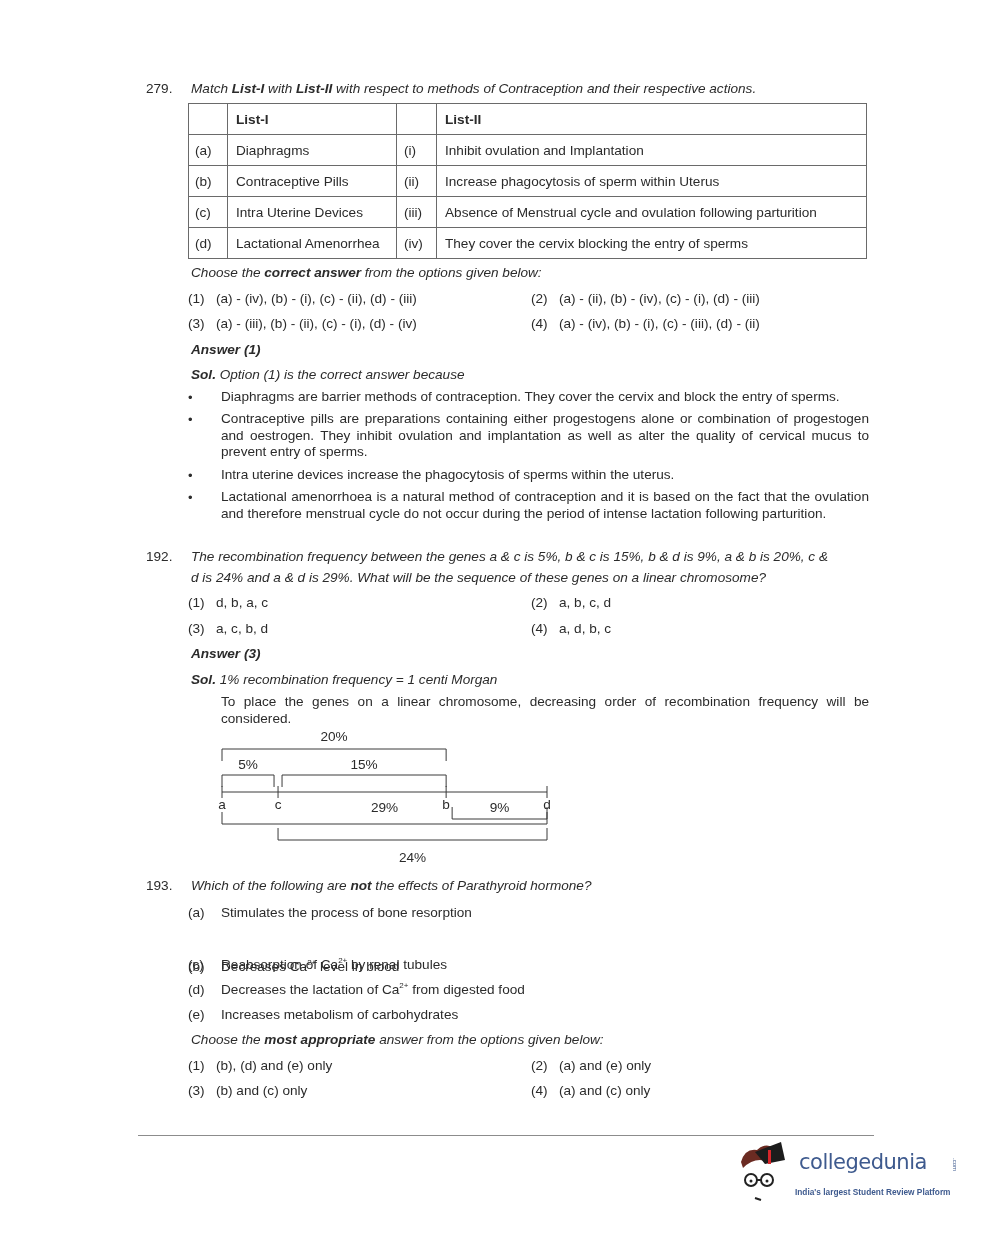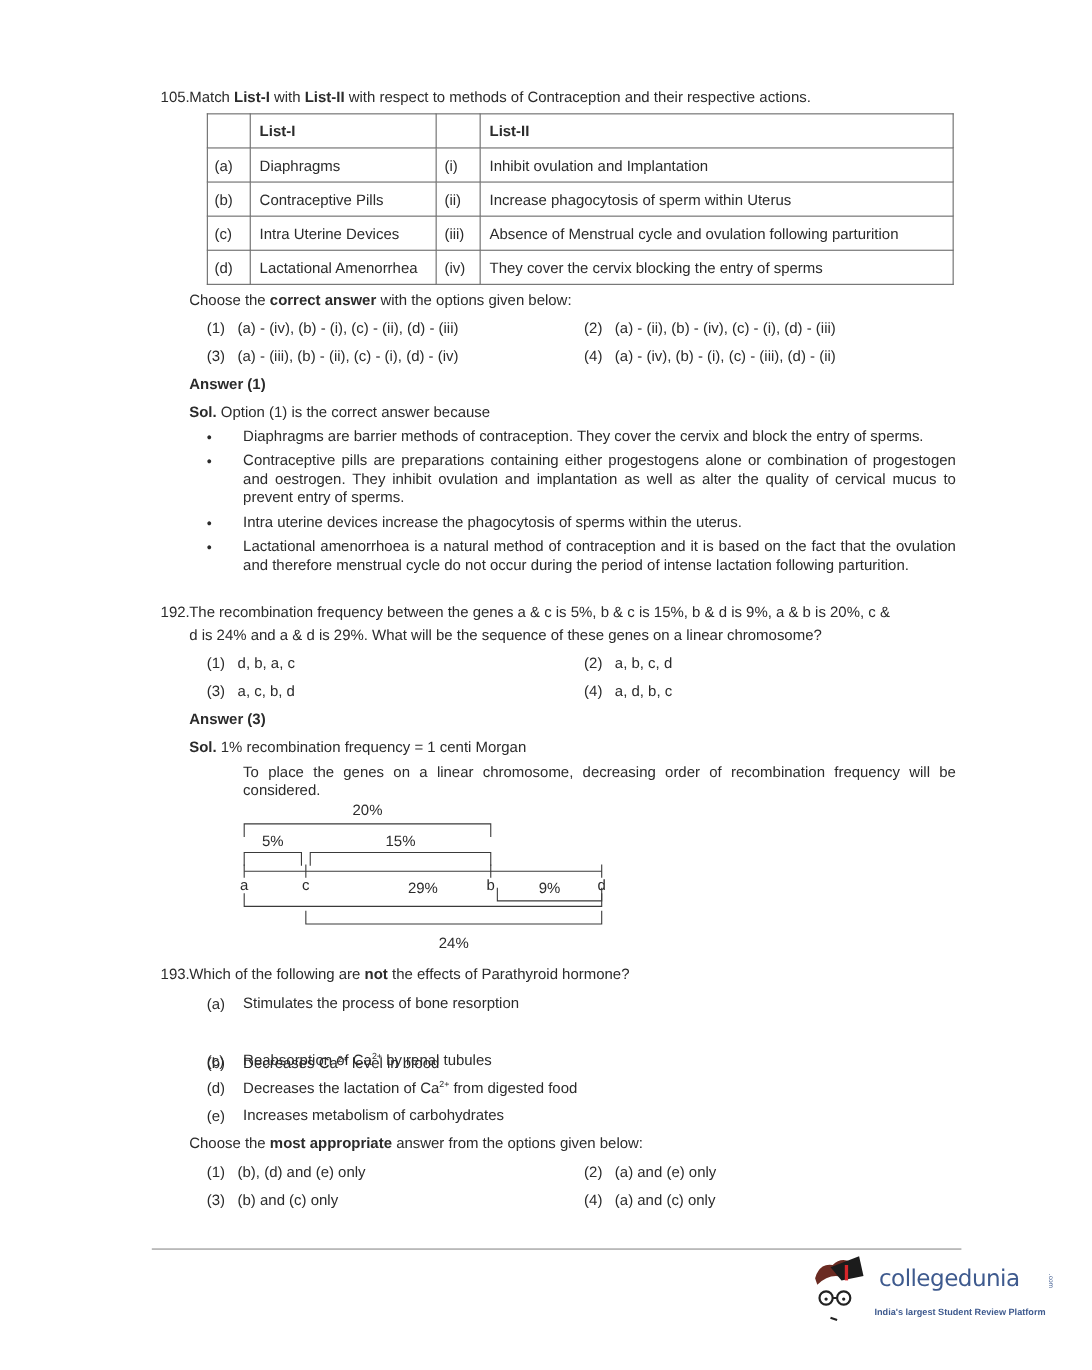--- a/index.html
+++ b/index.html
@@ -1,41 +1,41 @@
 <!DOCTYPE html>
 <html><head>
 <meta charset="utf-8">
 <style>
   html, body { margin: 0; padding: 0; background: #ffffff; }
   body { width: 993px; height: 1245px; position: relative; overflow: hidden;
          font-family: "Liberation Sans", sans-serif; color: #2b2b2b; font-size: 13.6px; }
   .abs { position: absolute; white-space: nowrap; }
   b { font-weight: bold; color: #2b2b2b; }
   .qnum { left: 146px; }
-  .q-text { left: 172px; }
+  .q-text { left: 191px; font-style: italic; }
   table.match { position: absolute; left: 188px; top: 103px; width: 679px; border-collapse: collapse; }
   table.match td { border: 1px solid #6a6a6a; height: 30px; padding: 0 0 0 8px; font-size: 13.6px; vertical-align: middle; }
   table.match td.c1 { width: 32px; padding-left: 6px; }
   table.match td.c2 { width: 160px; }
   table.match td.c3 { width: 32px; padding-left: 7px; }
   .bullet { left: 188px; font-size: 13px; }
   .bul-text { left: 221px; width: 648px; white-space: normal; text-align: justify; line-height: 16.5px; }
   .optn { font-size: 13.6px; text-align: center; }
   svg.genemap { position: absolute; left: 200px; top: 725px; }
   svg.genemap text { font-family: "Liberation Sans", sans-serif; font-size: 13.6px; fill: #2b2b2b; }
   .divider { position: absolute; left: 138px; top: 1135px; width: 736px; height: 1px; background: #8c8c8c; }
   .logo { position: absolute; left: 735px; top: 1140px; width: 230px; height: 70px; }
   .logo-text { position: absolute; left: 64px; top: 10px; font-size: 21px; color: #3e5a8e; font-family: "DejaVu Sans", sans-serif; letter-spacing: -0.5px; }
   .logo-com { position: absolute; left: 217px; top: 18px; font-size: 6px; color: #3e5a8e; writing-mode: vertical-rl; }
   .logo-tag { position: absolute; left: 60px; top: 47px; font-size: 8.3px; font-weight: bold; color: #3e5a8e; }
 </style>
 </head>
 <body>
 
-<div class="abs qnum" style="top:81px">105.</div>
+<div class="abs qnum" style="top:81px">279.</div>
 <div class="abs q-text" style="top:81px">
   <span>Match </span><b>List-I</b><span> with </span><b>List-II</b><span> with respect to methods of Contraception and their respective actions.</span>
 </div>
 
 <table class="match">
   <tbody>
       <tr>
     <td class="c1"></td>
     <td class="c2"><b>List-I</b></td>
     <td class="c3"></td>
@@ -62,21 +62,21 @@
   <tr>
     <td class="c1">(d)</td>
     <td class="c2">Lactational Amenorrhea</td>
     <td class="c3">(iv)</td>
     <td>They cover the cervix blocking the entry of sperms</td>
   </tr>
 </tbody>
   </table>
 
 <div class="abs q-text" style="top:265px">
-  <span>Choose the </span><b>correct answer</b><span> with the options given below:</span>
+  <span>Choose the </span><b>correct answer</b><span> from the options given below:</span>
 </div>
 
 <div class="abs optn" style="left:188px; top:291px"><span>(1)</span>&nbsp;&nbsp;&nbsp;<span>(a) - (iv), (b) - (i), (c) - (ii), (d) - (iii)</span></div>
 <div class="abs optn" style="left:531px; top:291px"><span>(2)</span>&nbsp;&nbsp;&nbsp;<span>(a) - (ii), (b) - (iv), (c) - (i), (d) - (iii)</span></div>
 <div class="abs optn" style="left:188px; top:316px"><span>(3)</span>&nbsp;&nbsp;&nbsp;<span>(a) - (iii), (b) - (ii), (c) - (i), (d) - (iv)</span></div>
 <div class="abs optn" style="left:531px; top:316px"><span>(4)</span>&nbsp;&nbsp;&nbsp;<span>(a) - (iv), (b) - (i), (c) - (iii), (d) - (ii)</span></div>
 
 <div class="abs q-text" style="top:342px; font-weight:bold">Answer (1)</div>
 <div class="abs q-text" style="top:367px"><b>Sol.</b><span> Option (1) is the correct answer because</span></div>
 

